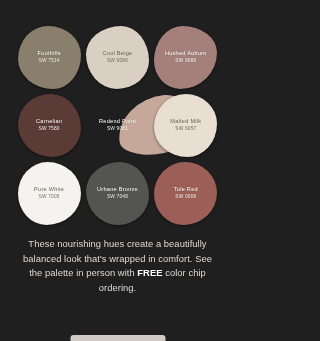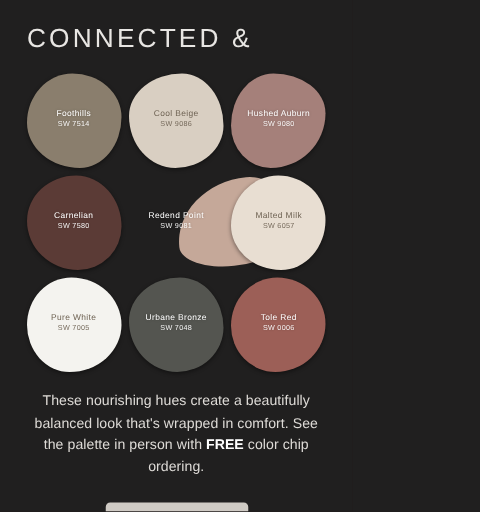--- a/index.html
+++ b/index.html
@@ -132,21 +132,20 @@
     background:#cfcac4;
     border-radius:3px 3px 0 0;
   }
 </style>
 </head>
 <body>
 
 <div class="card">
 
   <div class="heading">
-    <div class="heading-line">CONNECTED &amp;</div>
   </div>
 
   <div class="palette">
 
     <div class="swatch light-label">
       <span class="blob b1" style="background:#8a7e6d"></span>
       <span class="sw-text">
         <span class="sw-name">Foothills</span>
         <span class="sw-code">SW 7514</span>
       </span>

